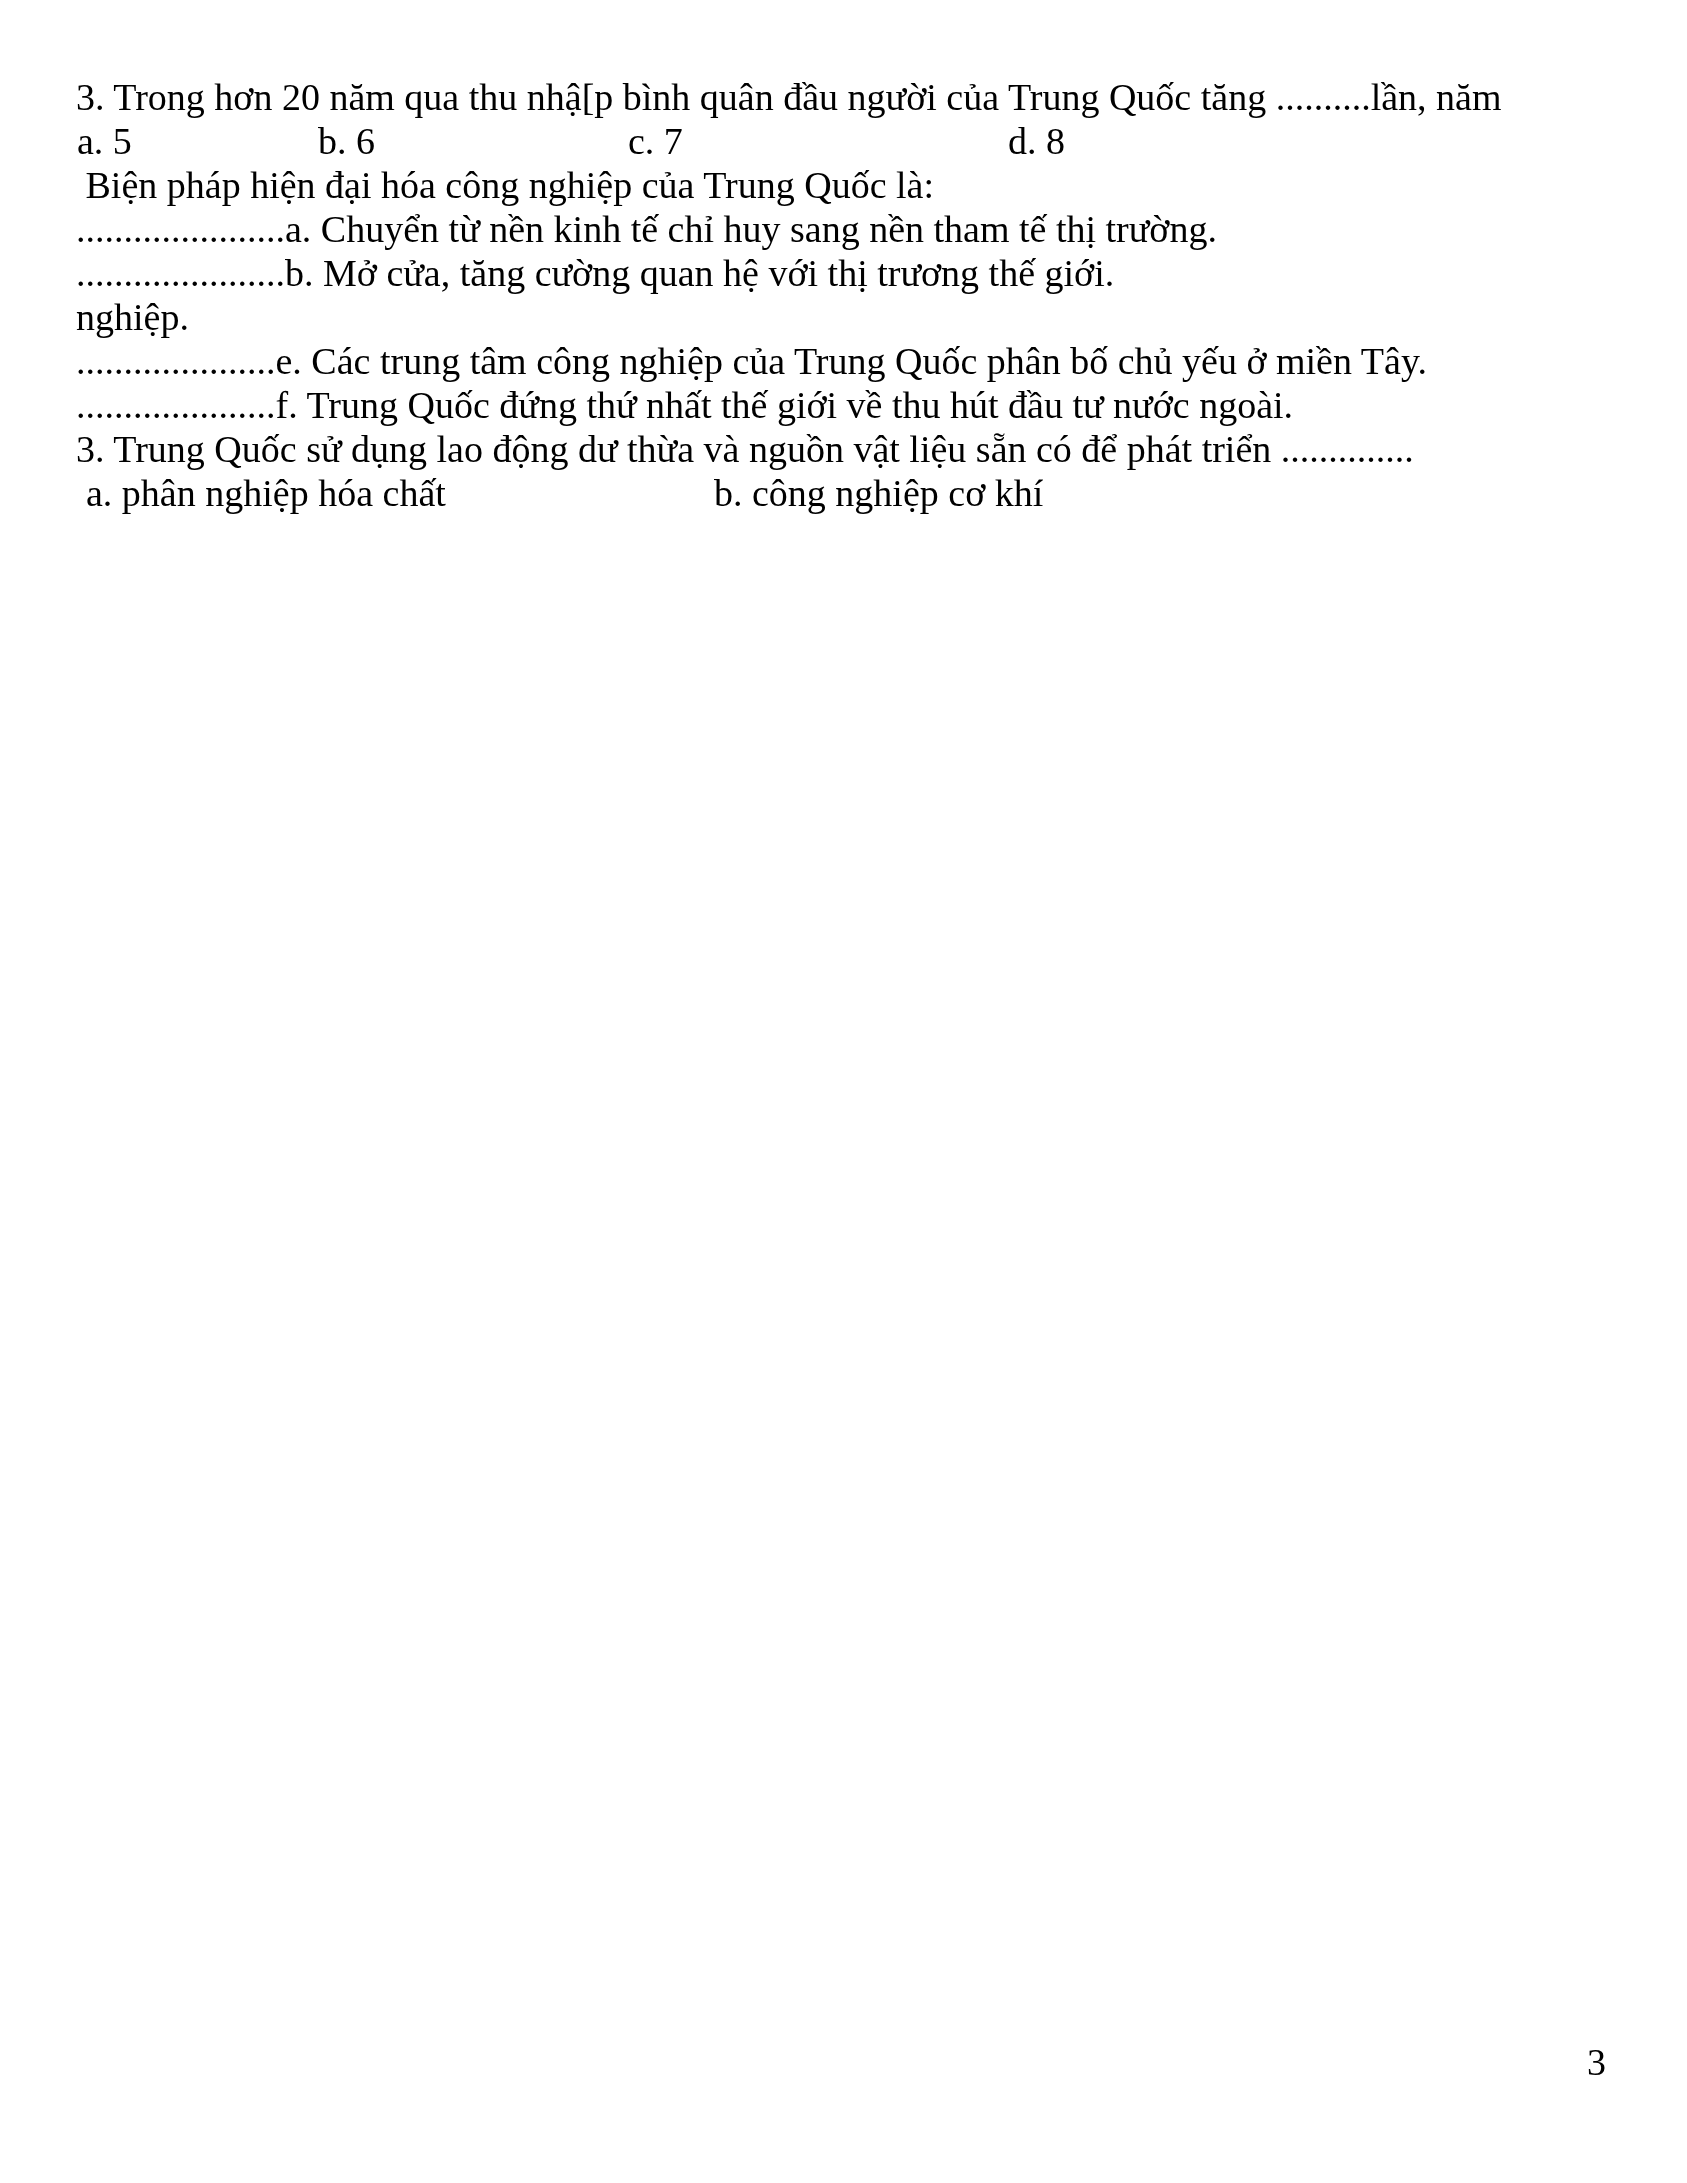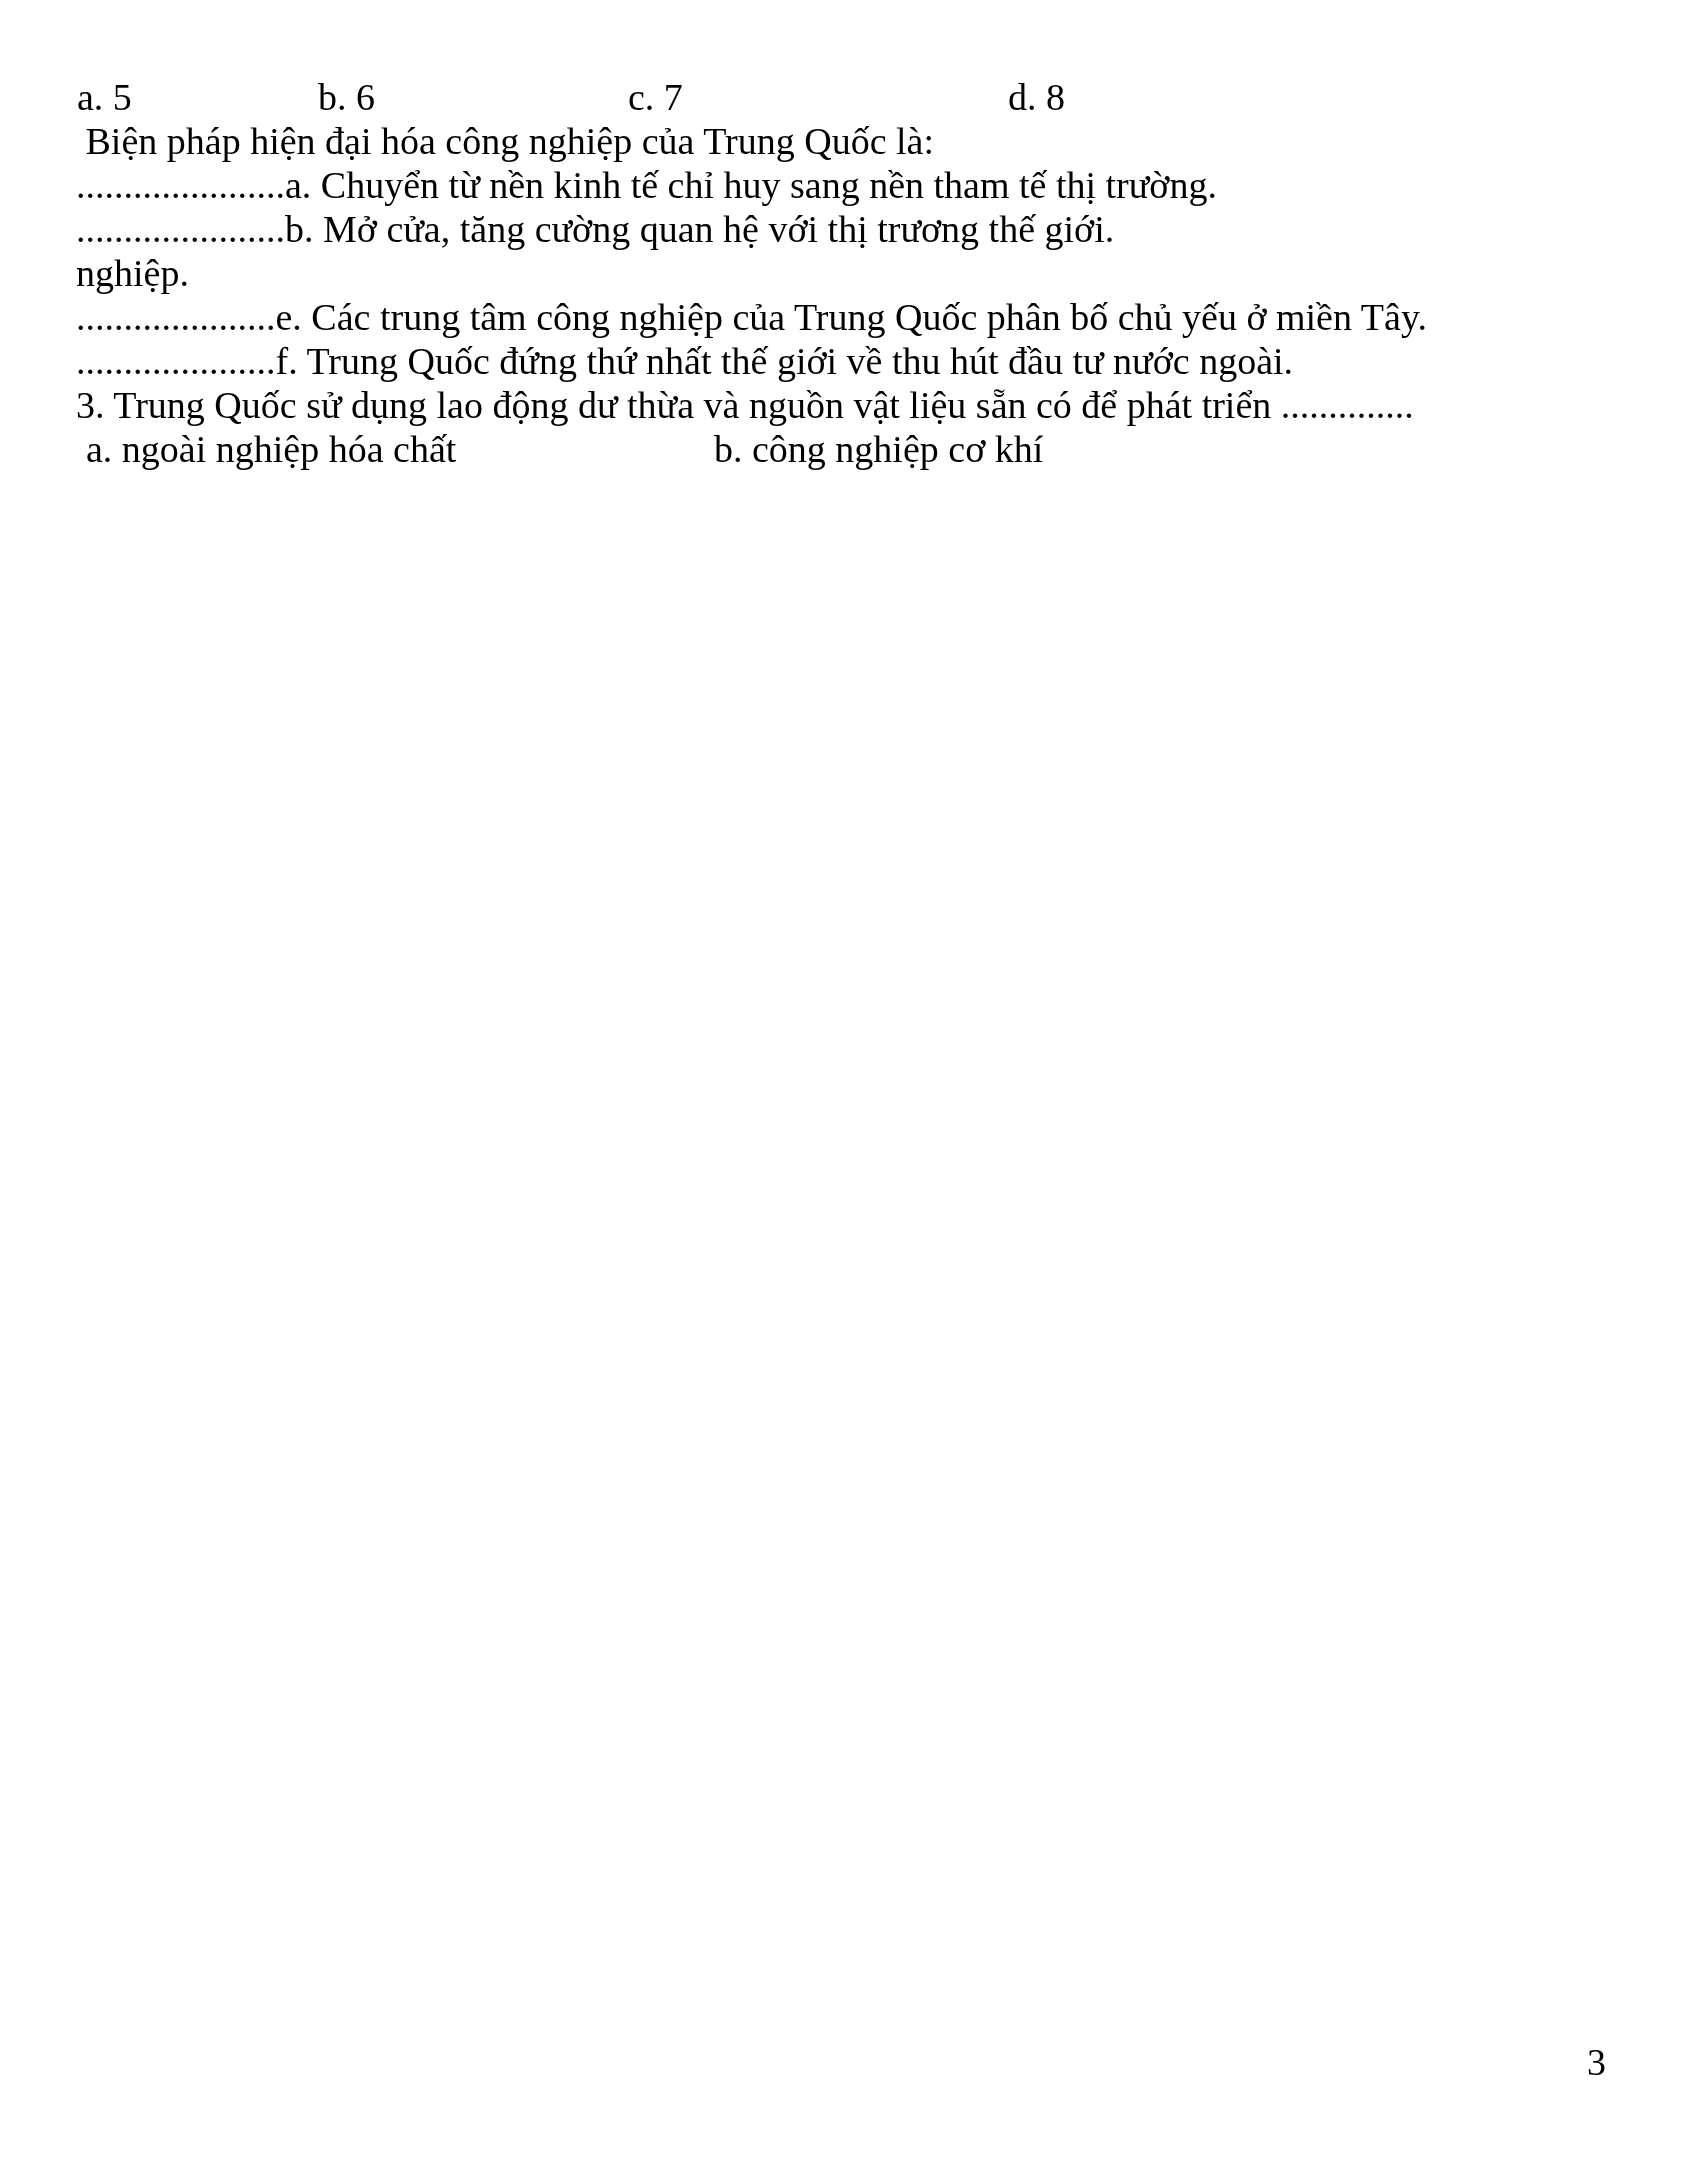--- a/index.html
+++ b/index.html
@@ -47,40 +47,41 @@
     font-size: 38px;
     line-height: 44px;
     white-space: pre;
   }
 </style>
 </head>
 <body>
 
 <div class="doc">
 
+  <div class="line">3. Trong hơn 20 năm qua thu nhậ[p bình quân đầu người của Trung Quốc tăng ..........lần, năm</div>
 
   <div class="line options-row">
     <span class="opt" style="left:77px">a. 5</span>
     <span class="opt" style="left:318px">b. 6</span>
     <span class="opt" style="left:628px">c. 7</span>
     <span class="opt" style="left:1008px">d. 8</span>
   </div>
 
   <div class="line"> Biện pháp hiện đại hóa công nghiệp của Trung Quốc là:</div>
 
   <div class="line">......................a. Chuyển từ nền kinh tế chỉ huy sang nền tham tế thị trường.</div>
   <div class="line">......................b. Mở cửa, tăng cường quan hệ với thị trương thế giới.</div>
   <div class="line">nghiệp.</div>
   <div class="line">.....................e. Các trung tâm công nghiệp của Trung Quốc phân bố chủ yếu ở miền Tây.</div>
   <div class="line">.....................f. Trung Quốc đứng thứ nhất thế giới về thu hút đầu tư nước ngoài.</div>
 
   <div class="line">3. Trung Quốc sử dụng lao động dư thừa và nguồn vật liệu sẵn có để phát triển ..............</div>
 
   <div class="line options-row">
-    <span class="opt" style="left:86px">a. ngoài nghiệp hóa chất</span>
+    <span class="opt" style="left:86px">a. phân nghiệp hóa chất</span>
     <span class="opt" style="left:714px">b. công nghiệp cơ khí</span>
   </div>
 
 
 </div>
 
 <span class="page-number">3</span>
 
 
 </body></html>

